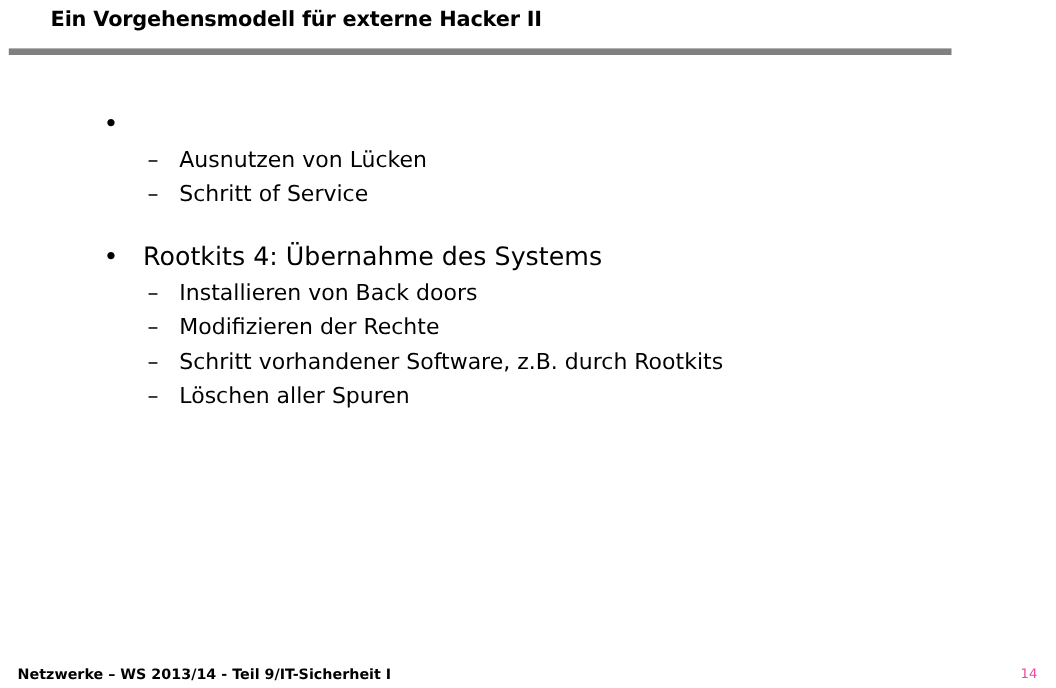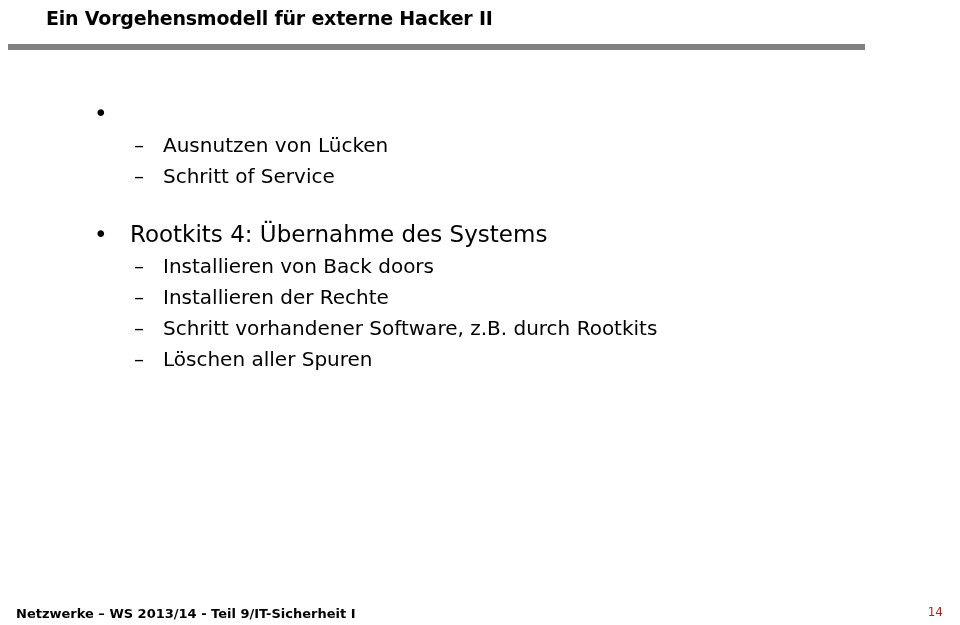--- a/index.html
+++ b/index.html
@@ -107,21 +107,21 @@
     color: #000000;
     white-space: nowrap;
   }
   .footer-page {
     position: absolute;
     right: 17px;
     top: 604px;
     font-size: 12px;
     font-weight: normal;
     line-height: 16px;
-    color: #b91c1c;
+    color: #ec4899;
     text-align: right;
   }
 </style>
 </head>
 <body>
 
 <div class="slide-title">Ein Vorgehensmodell für externe Hacker II</div>
 
 <div class="title-rule"></div>
 
@@ -145,21 +145,21 @@
     <div class="l1-item">
       <span class="l1-marker">•</span>
       <span>Rootkits 4: Übernahme des Systems</span>
     </div>
     <div class="l2-item">
       <span class="l2-marker">–</span>
       <span>Installieren von Back doors</span>
     </div>
     <div class="l2-item">
       <span class="l2-marker">–</span>
-      <span>Installieren der Rechte</span>
+      <span>Modifizieren der Rechte</span>
     </div>
     <div class="l2-item">
       <span class="l2-marker">–</span>
       <span>Schritt vorhandener Software, z.B. durch Rootkits</span>
     </div>
     <div class="l2-item">
       <span class="l2-marker">–</span>
       <span>Löschen aller Spuren</span>
     </div>
   </div>

